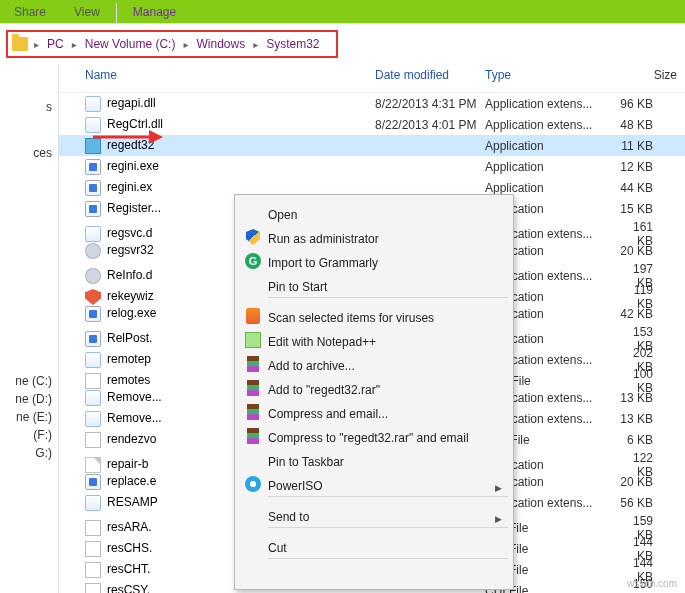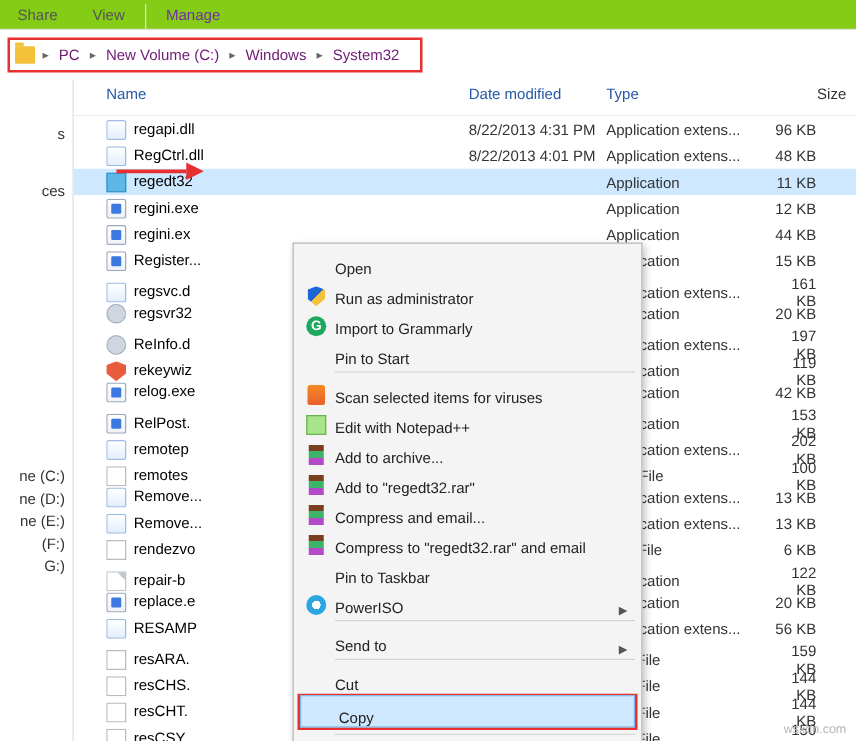--- a/index.html
+++ b/index.html
@@ -417,25 +417,20 @@
           <span>PowerISO</span>
         </div>
       <div class="ctx-sep"></div>
       <div class="ctx-item ctx-sub">
           <span>Send to</span>
         </div>
       <div class="ctx-sep"></div>
       <div class="ctx-item">
           <span>Cut</span>
         </div>
-      <div class="copy-box">
-        <div class="ctx-item hov">
-            <span>Copy</span>
-          </div>
-      </div>
       <div class="ctx-sep"></div>
       <div class="ctx-item"></div>
 
     </div>
   </div>
 </div>
 
 <div class="credit">wsxdn.com</div>
 
 </body></html>

